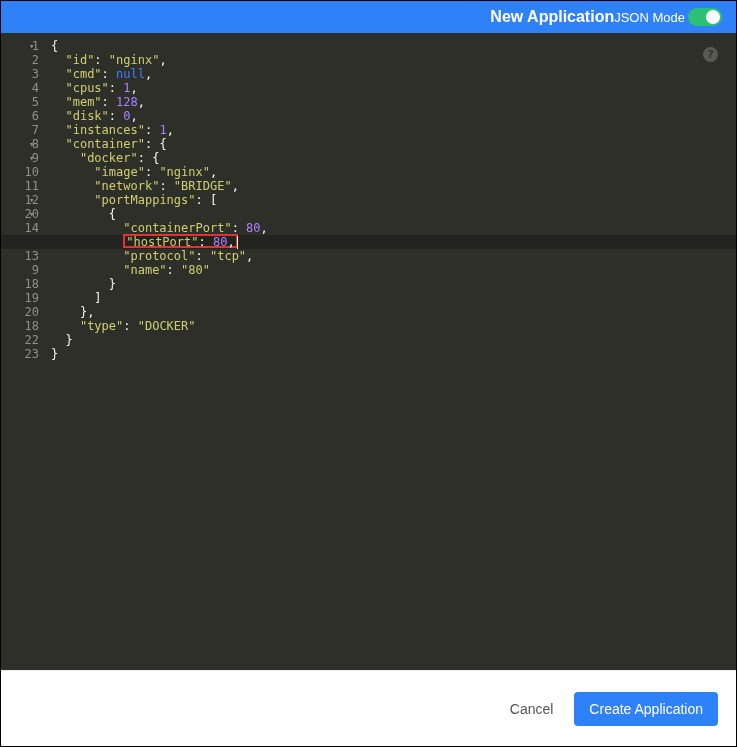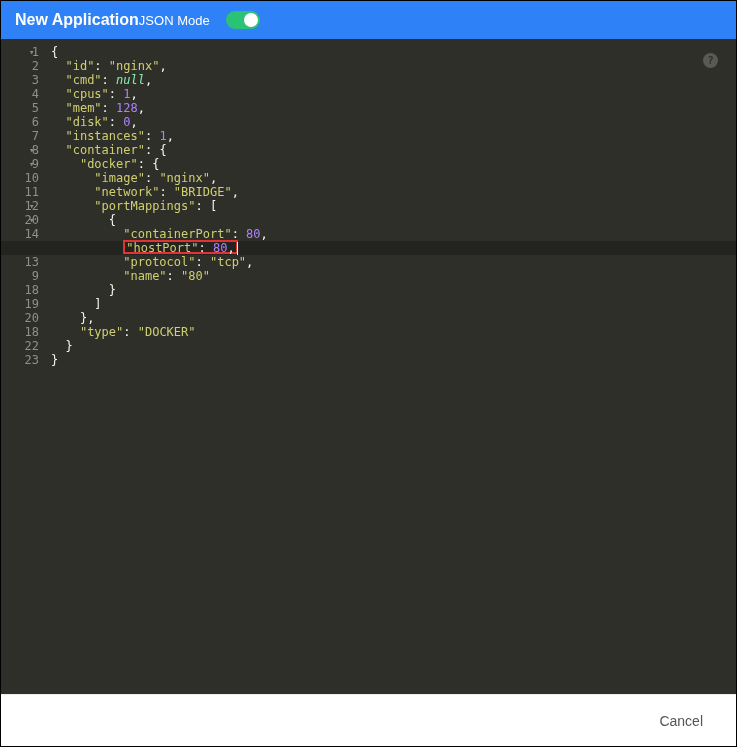--- a/index.html
+++ b/index.html
@@ -1,39 +1,39 @@
 <!DOCTYPE html>
 <html><head>
   <meta charset="utf-8">
   <style>
     * { margin:0; padding:0; box-sizing:border-box; }
     body { font-family:-apple-system,"Helvetica Neue",Arial,sans-serif; background:#fff; width:737px; height:747px; overflow:hidden; border:1px solid #000; }
     .modal { display:flex; flex-direction:column; height:100%; }
-    .header { background:#2f81f7; color:#fff; height:38px; display:flex; align-items:center; justify-content:flex-start; padding:0 14px; }
+    .header { background:#2f81f7; color:#fff; height:32px; display:flex; align-items:center; justify-content:flex-end; padding:0 14px; }
     .header-title { font-size:16px; font-weight:600; }
-    .mode { display:flex; align-items:center; gap:16px; font-size:13px; font-weight:500; }
+    .mode { display:flex; align-items:center; gap:3px; font-size:13px; font-weight:500; }
     .toggle { width:34px; height:18px; background:#2bc275; border-radius:10px; position:relative; cursor:pointer; }
     .toggle::after { content:""; position:absolute; top:2px; right:2px; width:14px; height:14px; background:#fff; border-radius:50%; }
     .editor { flex:1; display:flex; background:#2f2f2a; position:relative; font-family:Menlo,Consolas,monospace; font-size:12px; line-height:14px; overflow:hidden; }
     .gutter { width:46px; background:#2f2f2a; color:#8f908a; text-align:right; padding:6px 8px 6px 0; user-select:none; flex-shrink:0; }
     .gutter .ln { height:14px; position:relative; }
     .gutter .fold::before { content:"▾"; position:absolute; left:28px; font-size:9px; color:#8f908a; }
     .code { flex:1; padding:6px 0 6px 4px; color:#f8f8f2; position:relative; }
     .row { height:14px; white-space:pre; position:relative; }
     .row.hl { background:#23231f; }
     .row.hl::before { content:""; position:absolute; left:-50px; top:0; width:50px; height:14px; background:#23231f; }
     .k { color:#cfcf70; }
     .s { color:#cfcf70; }
     .n { color:#ae81ff; }
-    .nl { color:#86efac;font-style:italic; }
+    .nl { color:#3b82f6; }
     .p { color:#f8f8f2; }
     .box { border:2px solid #e53131; padding:0 1px; display:inline-block; line-height:13px; height:14px; vertical-align:top; margin-top:-1px; }
     .cursor { display:inline-block; width:1px; height:13px; background:#f8f8f2; vertical-align:middle; margin-left:-1px; }
     .help { position:absolute; top:14px; right:18px; width:15px; height:15px; border-radius:50%; background:#5a5a55; color:#2f2f2a; font-size:11px; font-weight:700; display:flex; align-items:center; justify-content:center; cursor:pointer; }
-    .footer { height:52px; background:#fff; display:flex; align-items:center; justify-content:flex-end; gap:6px; padding:0 18px; border-top:1px solid #eee; }
+    .footer { height:76px; background:#fff; display:flex; align-items:center; justify-content:flex-end; gap:6px; padding:0 18px; border-top:1px solid #eee; }
     .btn { height:34px; padding:0 15px; border-radius:4px; font-size:14px; border:none; cursor:pointer; }
     .btn-cancel { background:transparent; color:#555; }
     .btn-primary { background:#2f81f7; color:#fff; font-weight:500; }
   </style>
 </head>
 <body>
 
 <div class="modal">
   <div class="header">
     <div class="header-title">New Application</div>
@@ -92,14 +92,15 @@
         <div class="row"><span>    </span><span class="p">},</span></div>
         <div class="row"><span>    </span><span class="k">"type"</span><span class="p">: </span><span class="s">"DOCKER"</span></div>
         <div class="row"><span>  </span><span class="p">}</span></div>
         <div class="row"><span></span><span class="p">}</span></div>
         <div class="help">?</div>
     </div>
   </div>
 
   <div class="footer">
     <button class="btn btn-cancel">Cancel</button>
+    <button class="btn btn-primary">Create Application</button>
   </div>
 </div>
 
 </body></html>

